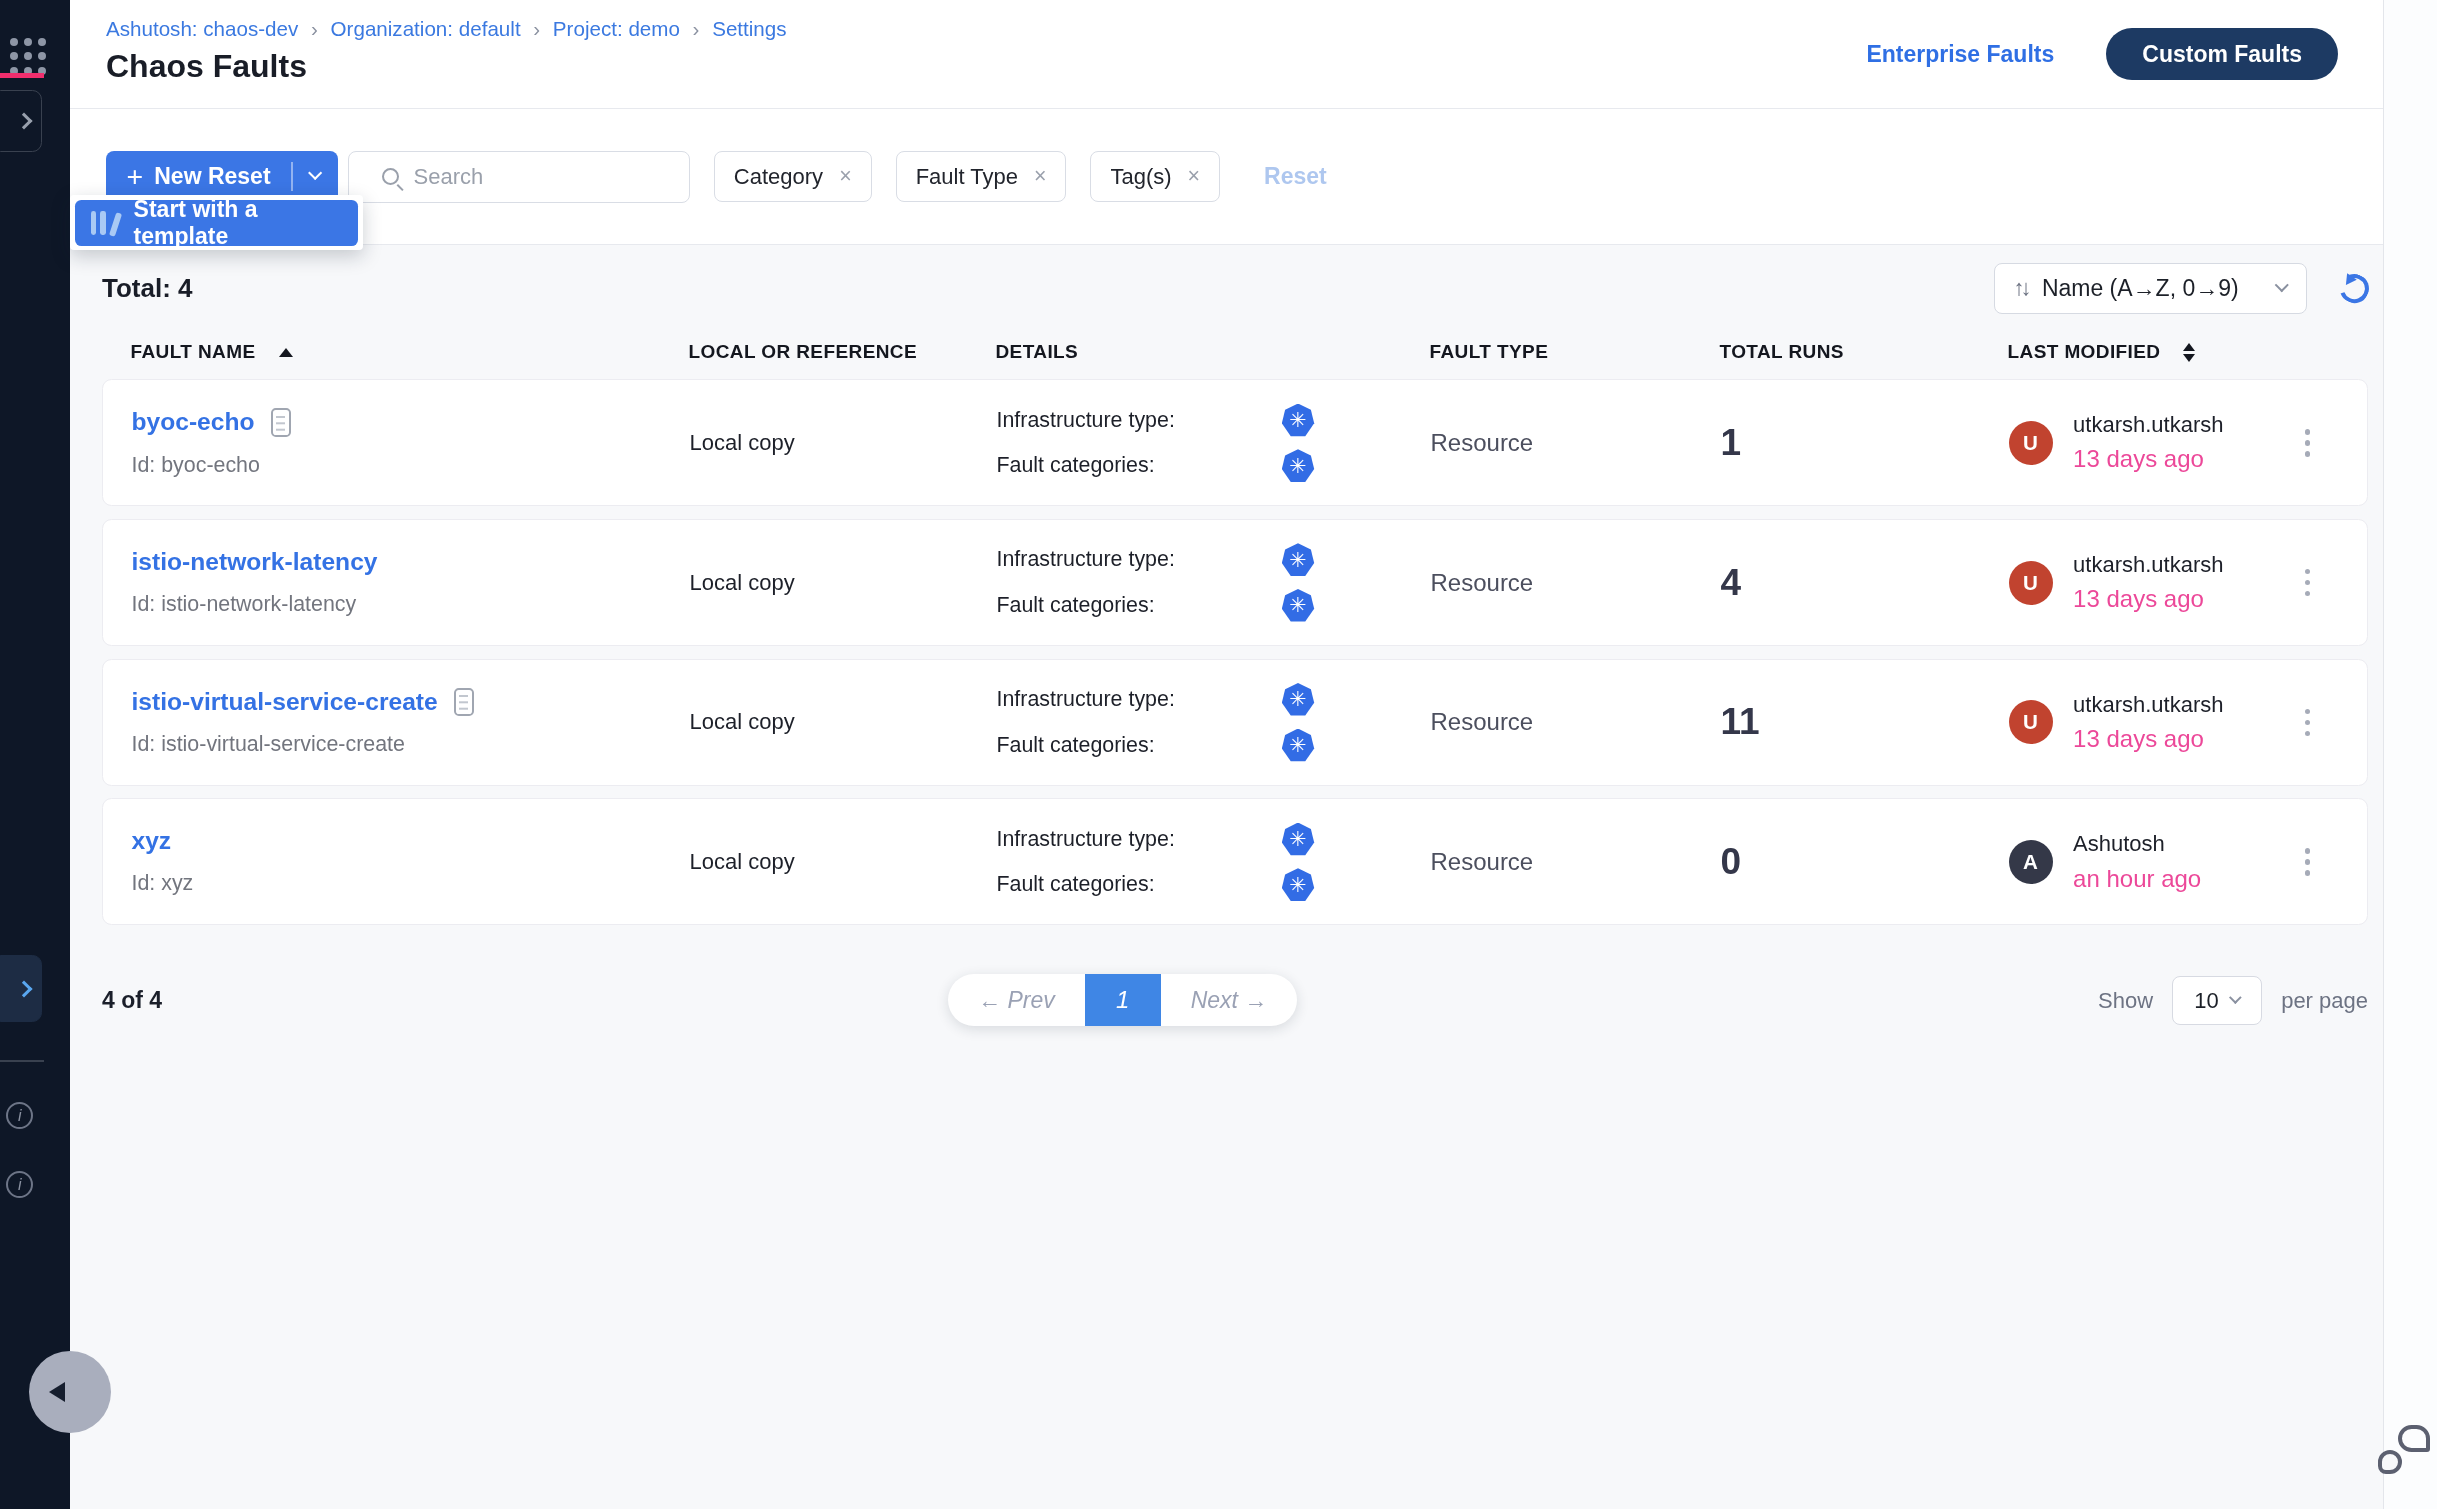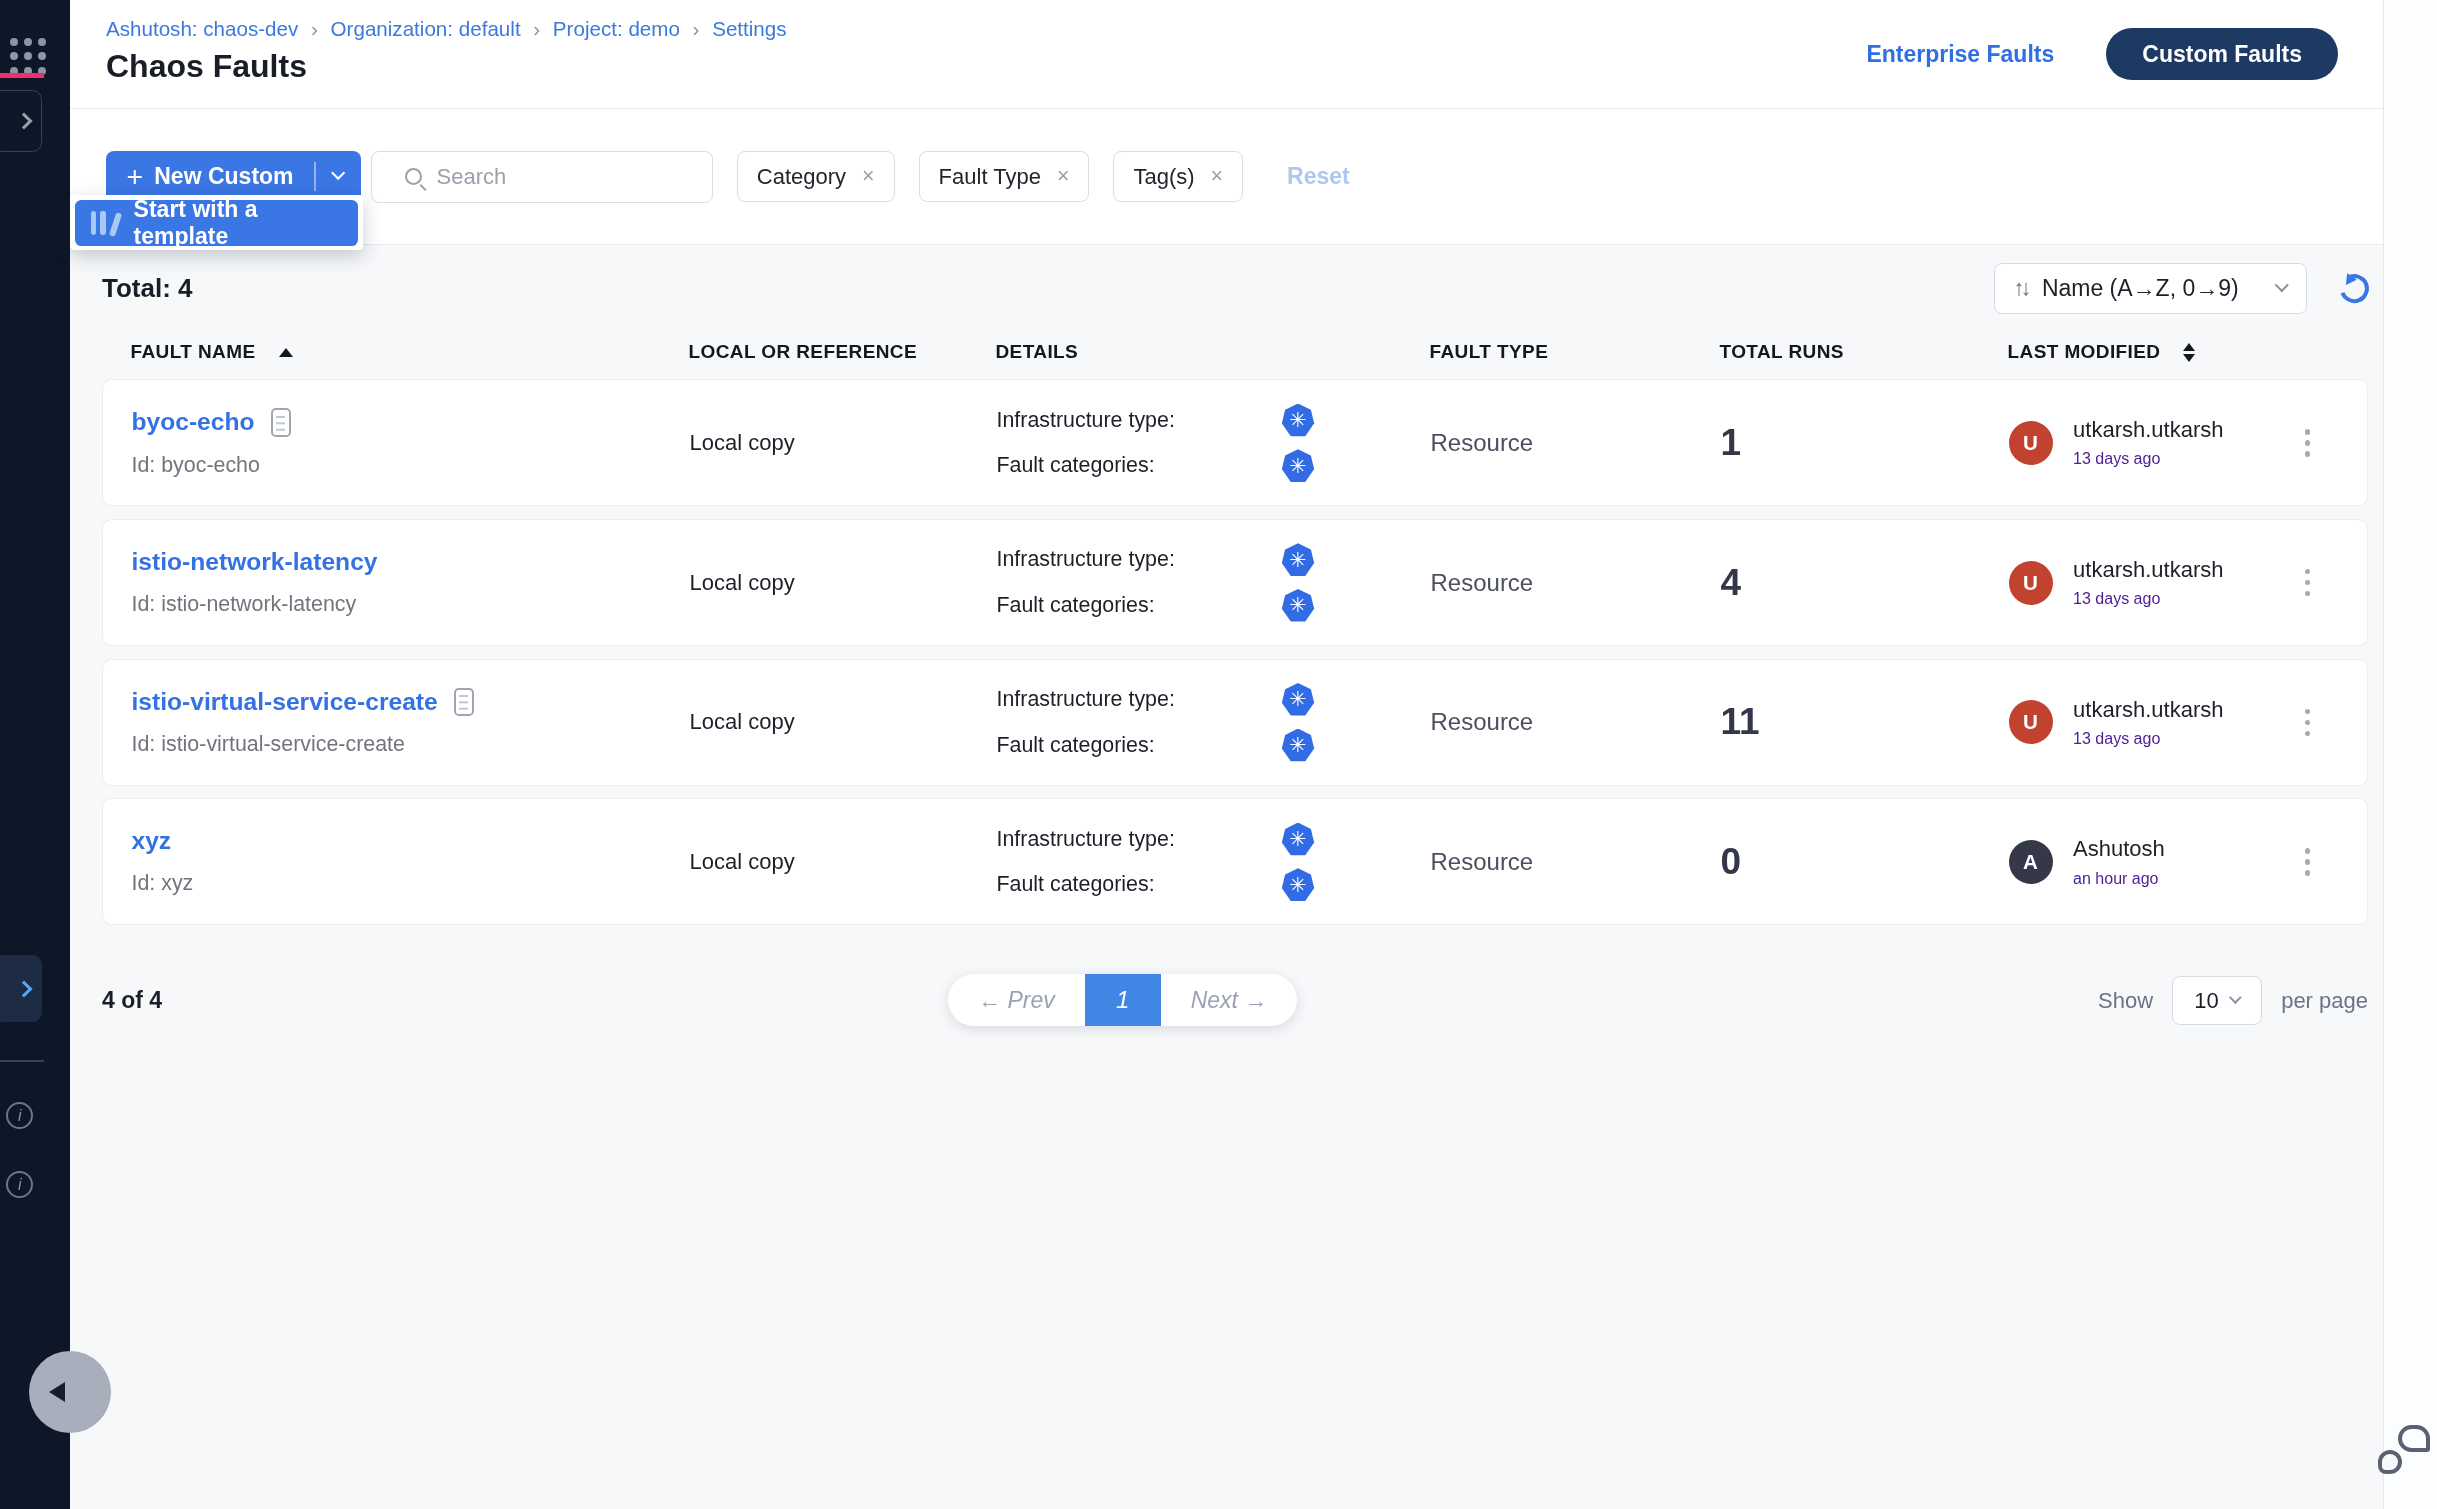--- a/index.html
+++ b/index.html
@@ -107,21 +107,21 @@
   .k8s { width:33px; height:33px; background:#326ce5; color:#fff; display:flex; align-items:center; justify-content:center;
     font-size:20.6px; clip-path:polygon(50% 0,89% 19%,99% 60%,72% 99%,28% 99%,1% 60%,11% 19%); }
   .cell-type { font-size:24px; color:#4c4f5e; }
   .cell-runs { font-size:37px; font-weight:bold; color:#34374a; }
   .cell-mod { display:flex; align-items:center; justify-content:space-between; padding-right:49px; }
   .mod-left { display:flex; align-items:center; gap:20.6px; }
   .avatar { width:44px; height:44px; border-radius:50%; color:#fff; font-size:20.6px; font-weight:bold;
     display:flex; align-items:center; justify-content:center; flex:none; }
   .mod-text { display:flex; flex-direction:column; gap:7.1px; }
   .mod-name { font-size:22px; color:#1d2029; }
-  .mod-time { font-size:16px; color:#4c1d95; }
+  .mod-time { font-size:24px; color:#ec4899; }
   .kebab { display:flex; flex-direction:column; gap:5.5px; cursor:pointer; padding:8px; }
   .kebab i { width:5.5px; height:5.5px; border-radius:50%; background:#a6abb8; }
   
   .pagination { position:relative; margin-top:49px; height:55px; }
   .pg-count { position:absolute; left:0; top:12.7px; font-size:23px; font-weight:bold; color:#1b1f2a; }
   .pg-pill { position:absolute; left:846px; top:0; height:52px; background:#fff; border-radius:27px;
     box-shadow:0 3.2px 12.7px rgba(30,40,60,.14); display:flex; align-items:center; overflow:hidden;font-style:italic; }
   .pg-prev,.pg-next { padding:0 30px; font-size:23px; color:#9aa1b4; cursor:pointer; }
   .pg-active { width:76px; height:52px; background:#3f86e5; color:#fff; font-size:24px; display:flex;
     align-items:center; justify-content:center; cursor:pointer; }
@@ -189,21 +189,21 @@
     <div class="header-actions">
       <span class="link-btn">Enterprise Faults</span>
       <button class="navy-btn">Custom Faults</button>
     </div>
   </header>
 
   <div class="toolbar">
     <div class="btn-newfault">
       <span class="nf-main">
         <span class="nf-plus">+</span>
-        <span>New Custom</span>
+        <span>New Reset</span>
       </span>
       <span class="nf-div"></span>
       <span class="nf-caret">
         <span class="chev down"></span>
       </span>
     </div>
     <div class="search-box">
       <span class="mag"></span>
       <input type="text" placeholder="Search" style="">
     </div>

